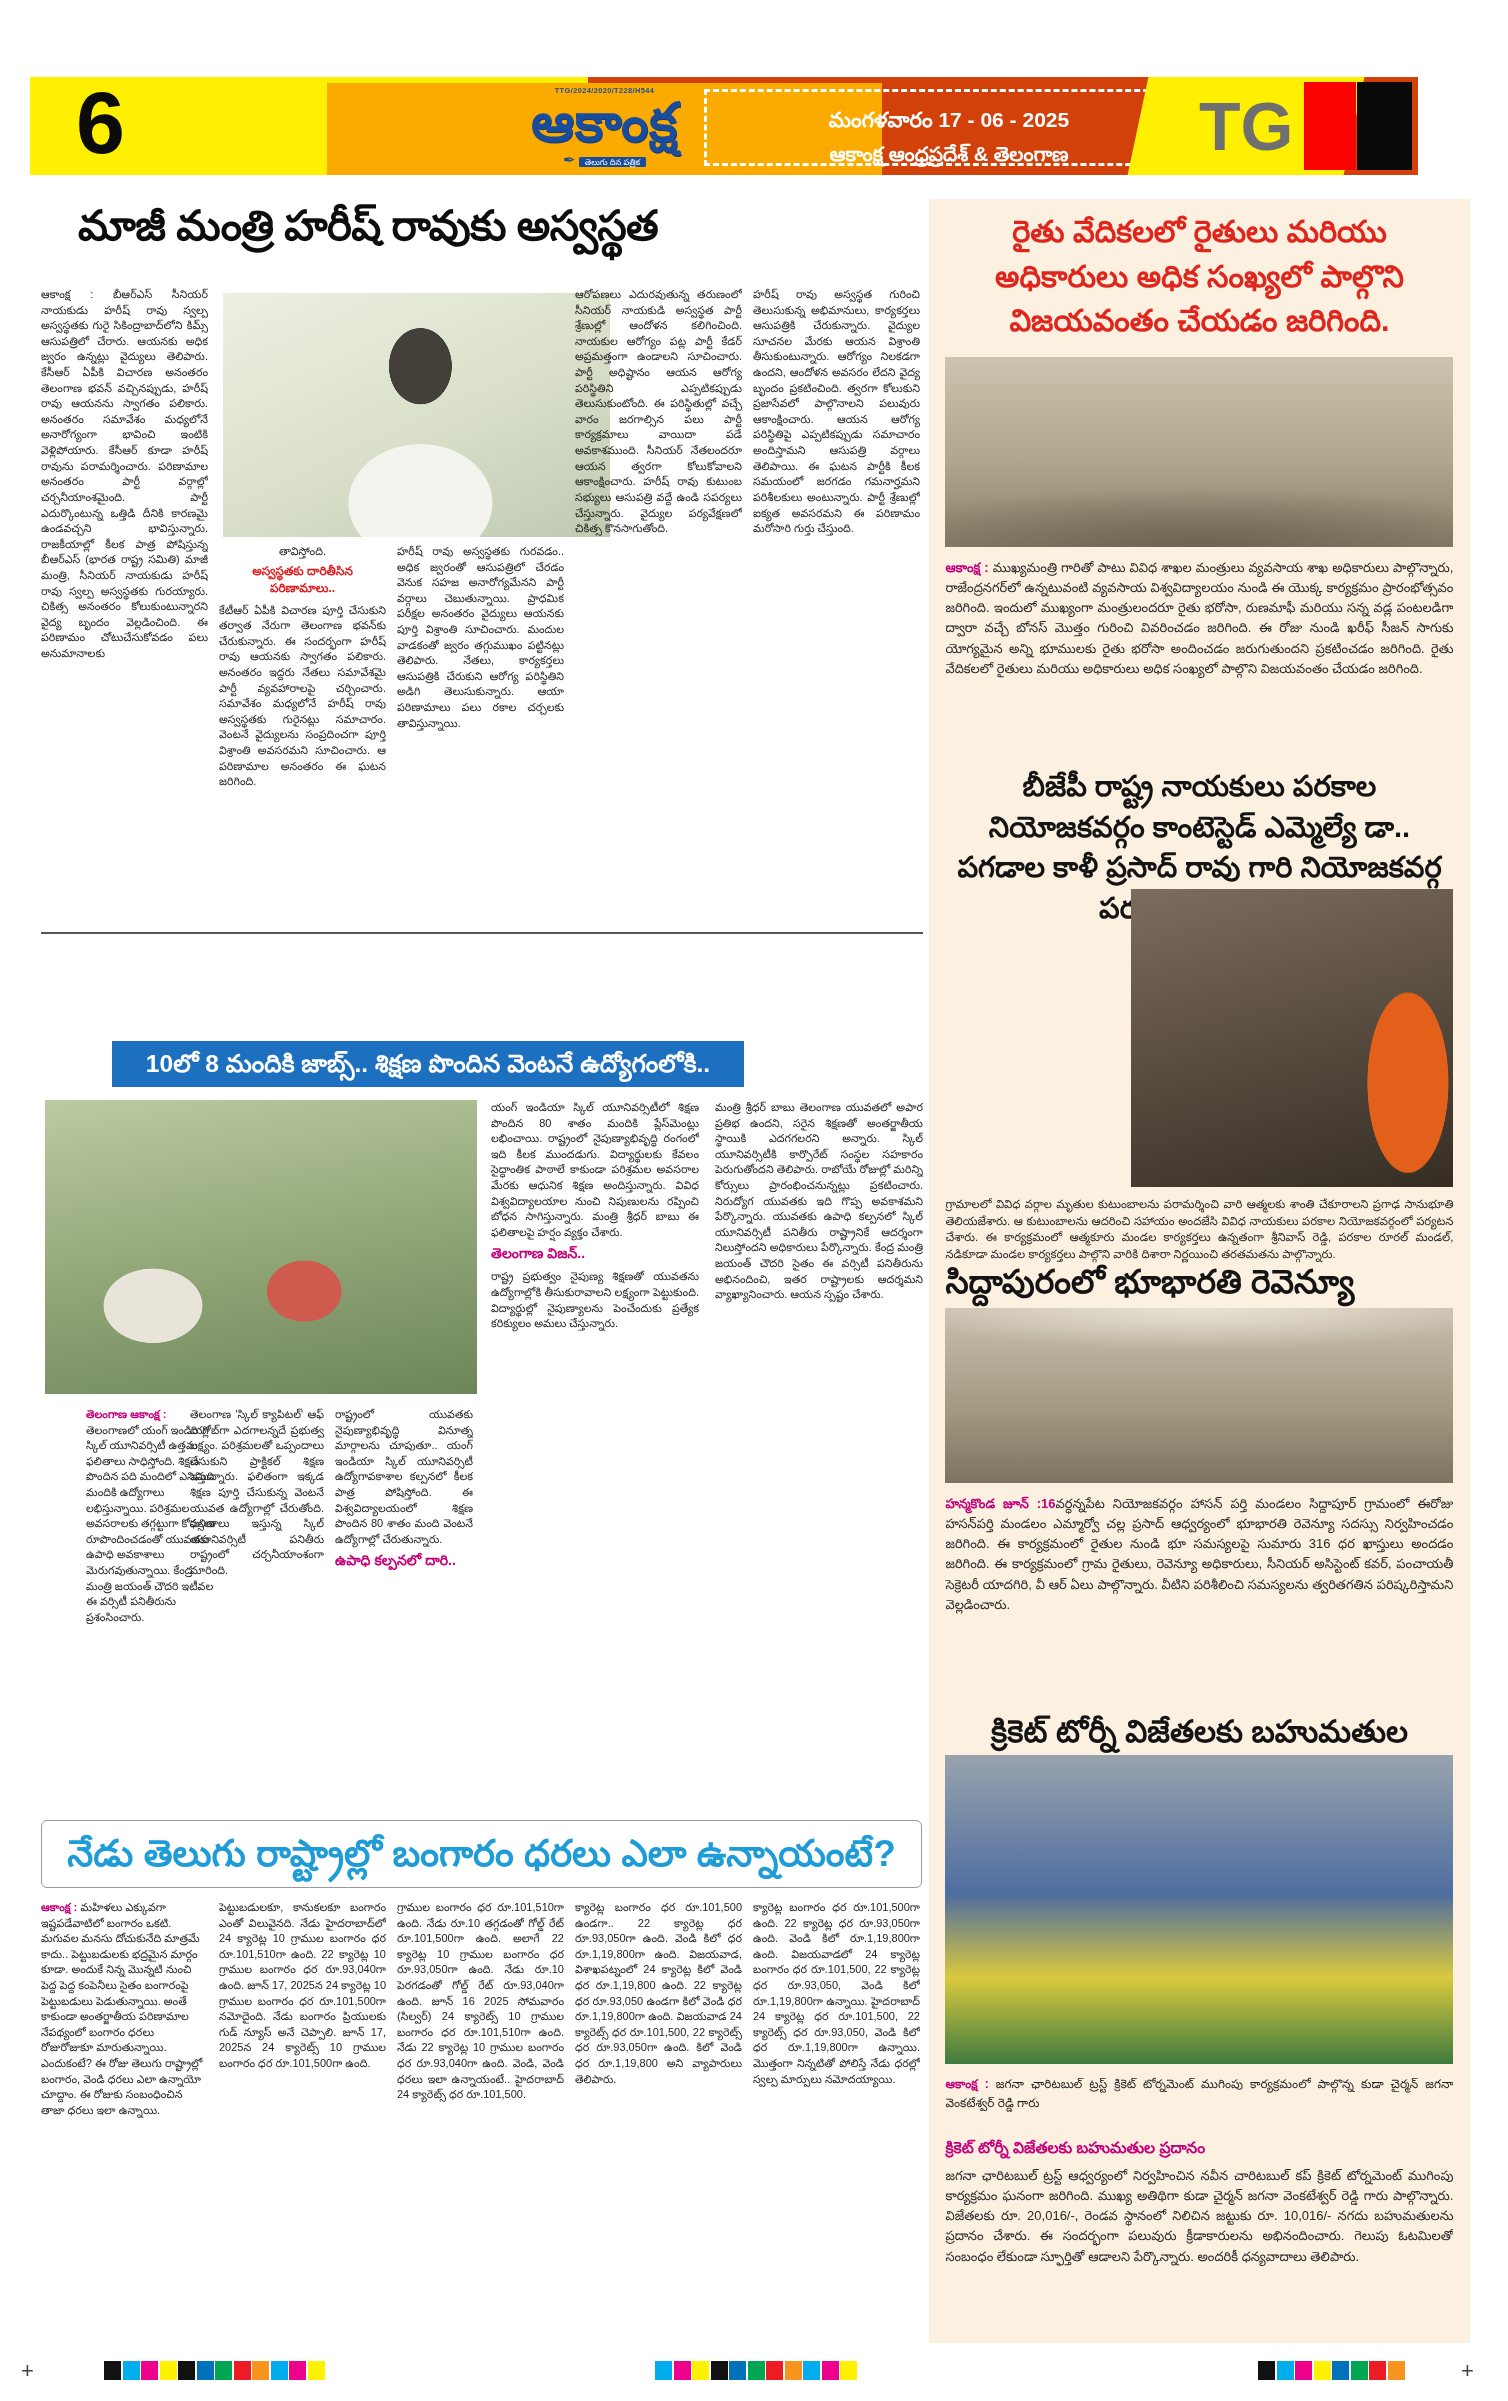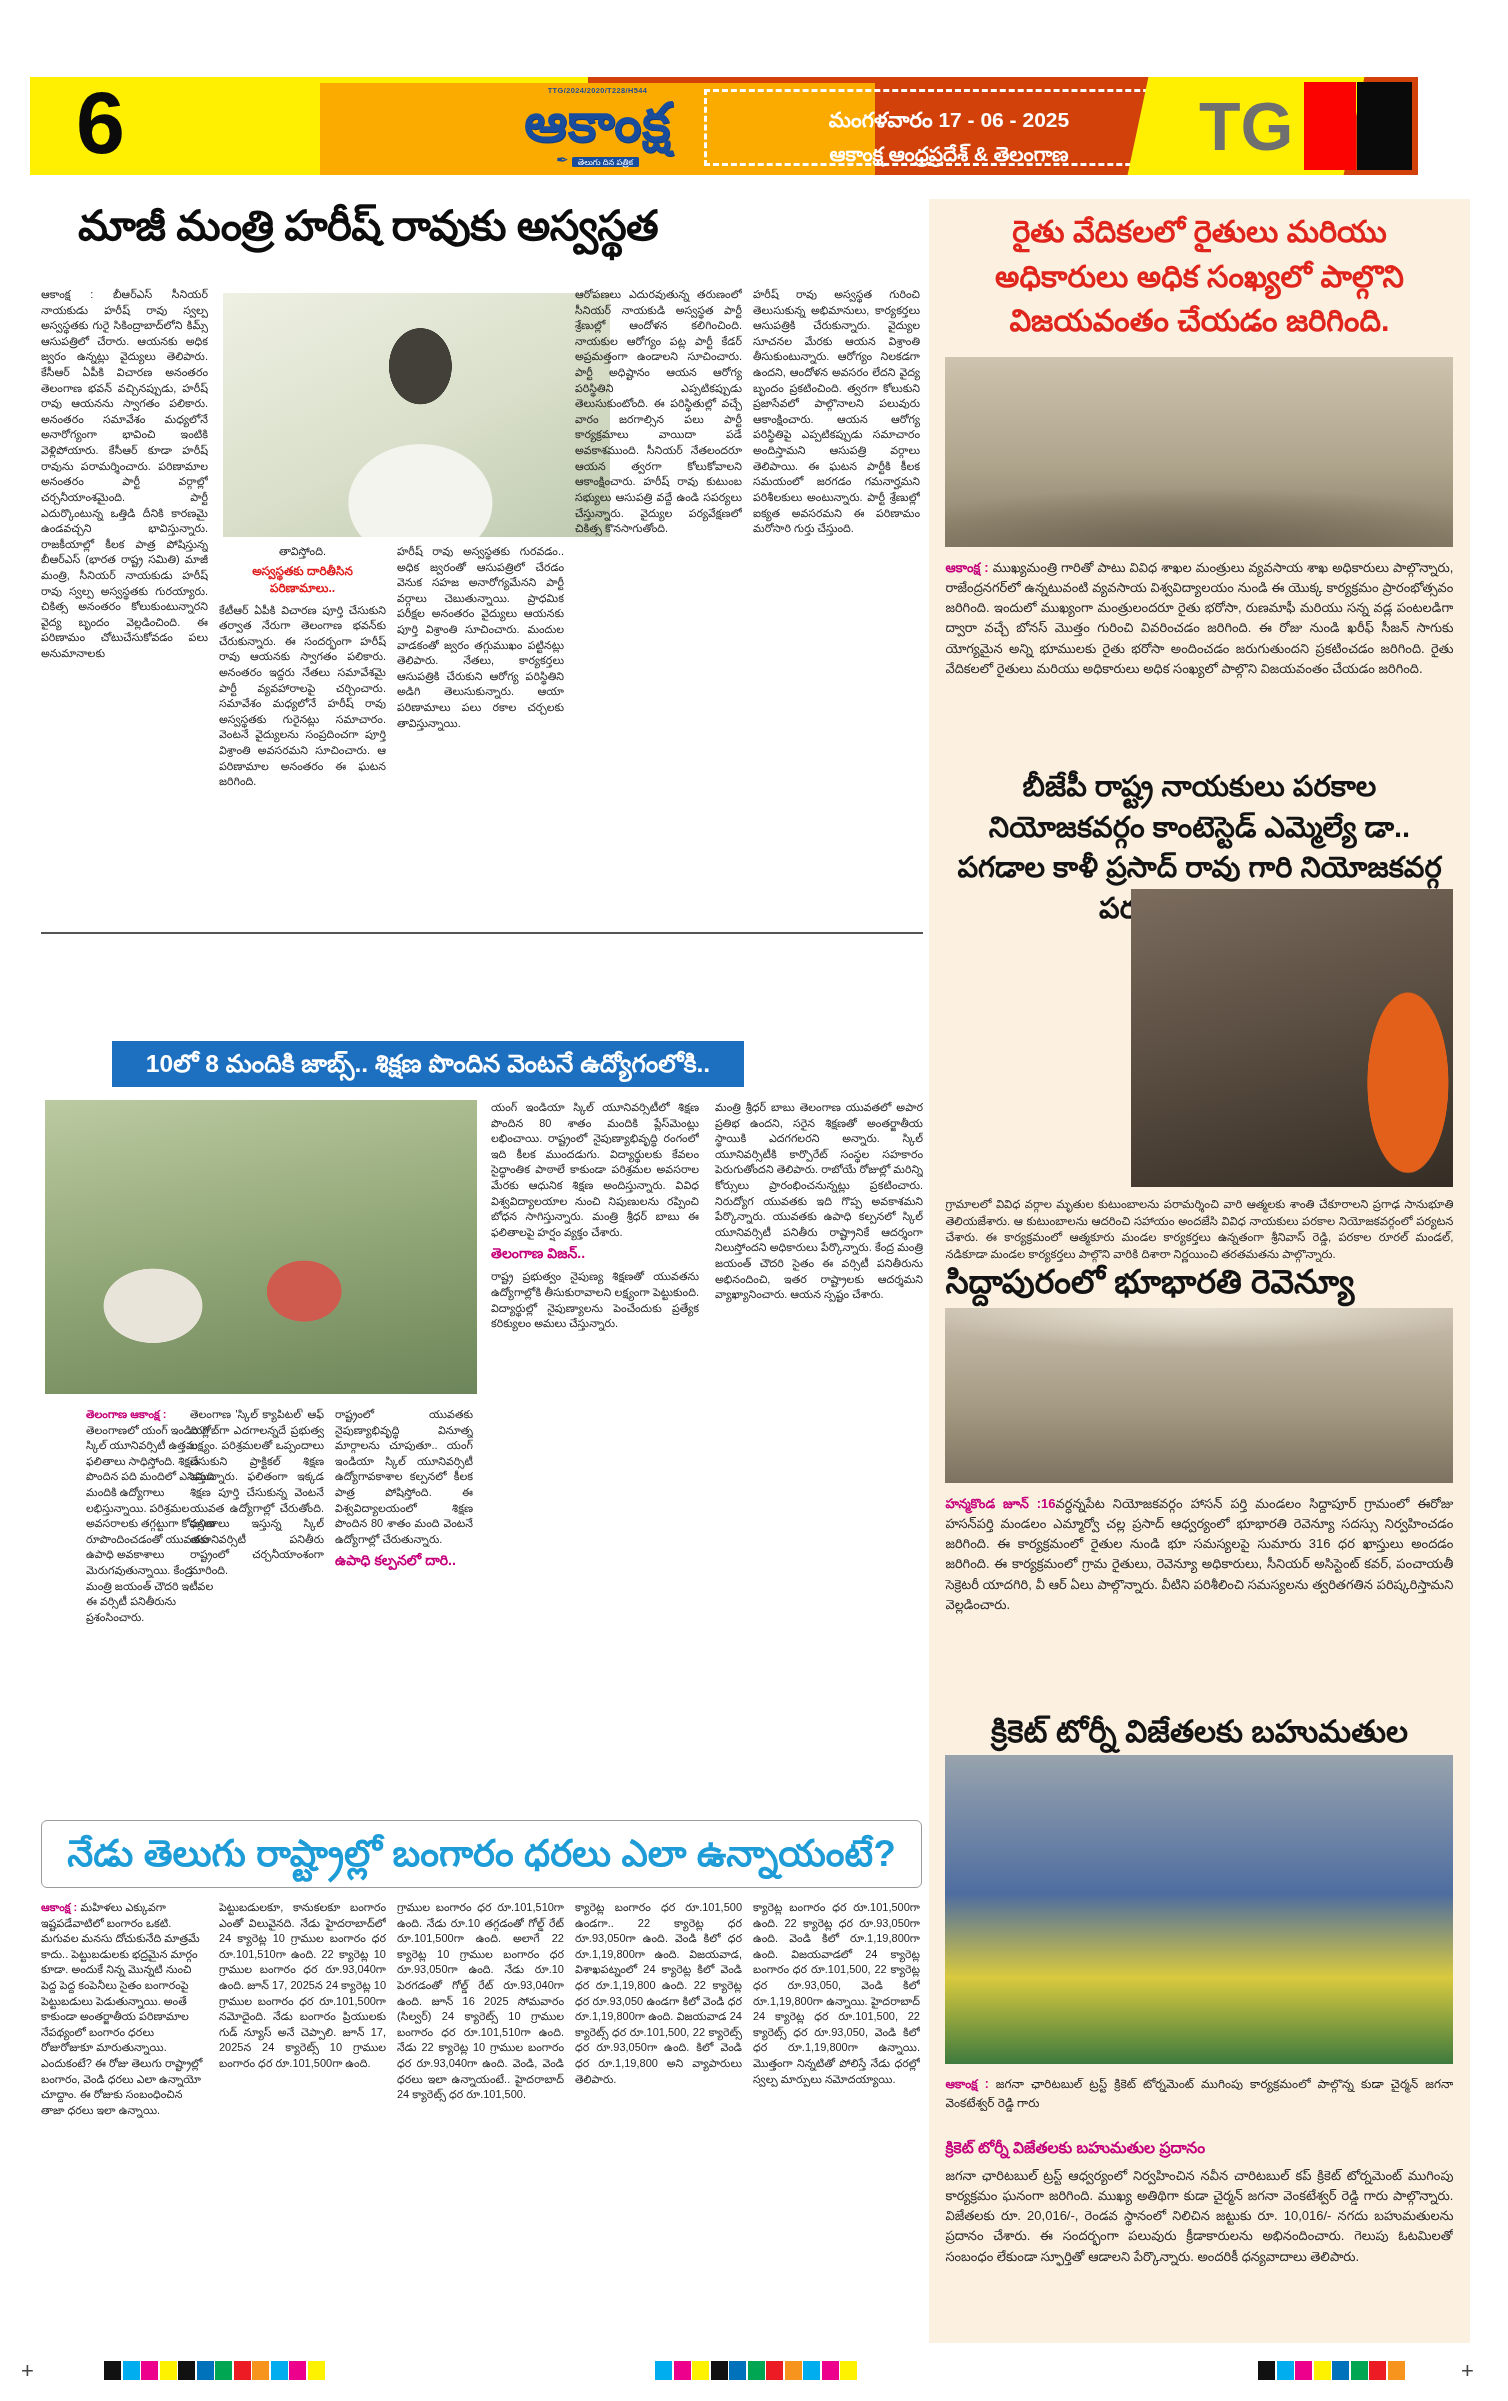--- a/index.html
+++ b/index.html
@@ -2,21 +2,21 @@
 <html style="font-size:12px"><head>
 <meta charset="utf-8">
 <style>
   html,body{margin:0;padding:0;background:#e8e8e8;}
   .page{position:relative;width:1508px;height:2401px;background:#ffffff;overflow:hidden;
         font-family:"Liberation Sans","DejaVu Sans",sans-serif;color:#1c1c1c;}
   .abs{position:absolute;}
   
   .hdr-yellow{background:#ffef00;}
   .hdr-orange{background:#d2410a;}
-  .hdr-amber{background:#fbab00;}
+  .hdr-amber{background:#fbab00;margin-left:7px;}
   .pgnum{font-size:88px;font-weight:800;color:#0b0b0b;line-height:1;}
   .masthead{color:#1a4c9c;font-weight:800;font-size:54px;line-height:1;letter-spacing:0.7px;
             text-shadow:0.7px 0.7px 0 #123a7a;}
   .mast-reg{color:#1a4c9c;font-size:7.4px;font-weight:700;letter-spacing:0.4px;}
   .mast-tag{color:#ffffff;background:#1a4c9c;font-size:8.2px;padding:0.7px 6px;border-radius:1.5px;}
   .pen{color:#1a4c9c;font-size:15px;}
   .datebox{border:3px dashed #ffffff;color:#ffffff;text-align:center;}
   .datebox .l1{font-size:21px;font-weight:800;margin-top:16px;}
   .datebox .l2{font-size:20px;font-weight:700;margin-top:6px;}
   .tg-band{background:#ffef00;transform:skewX(-12deg);}

